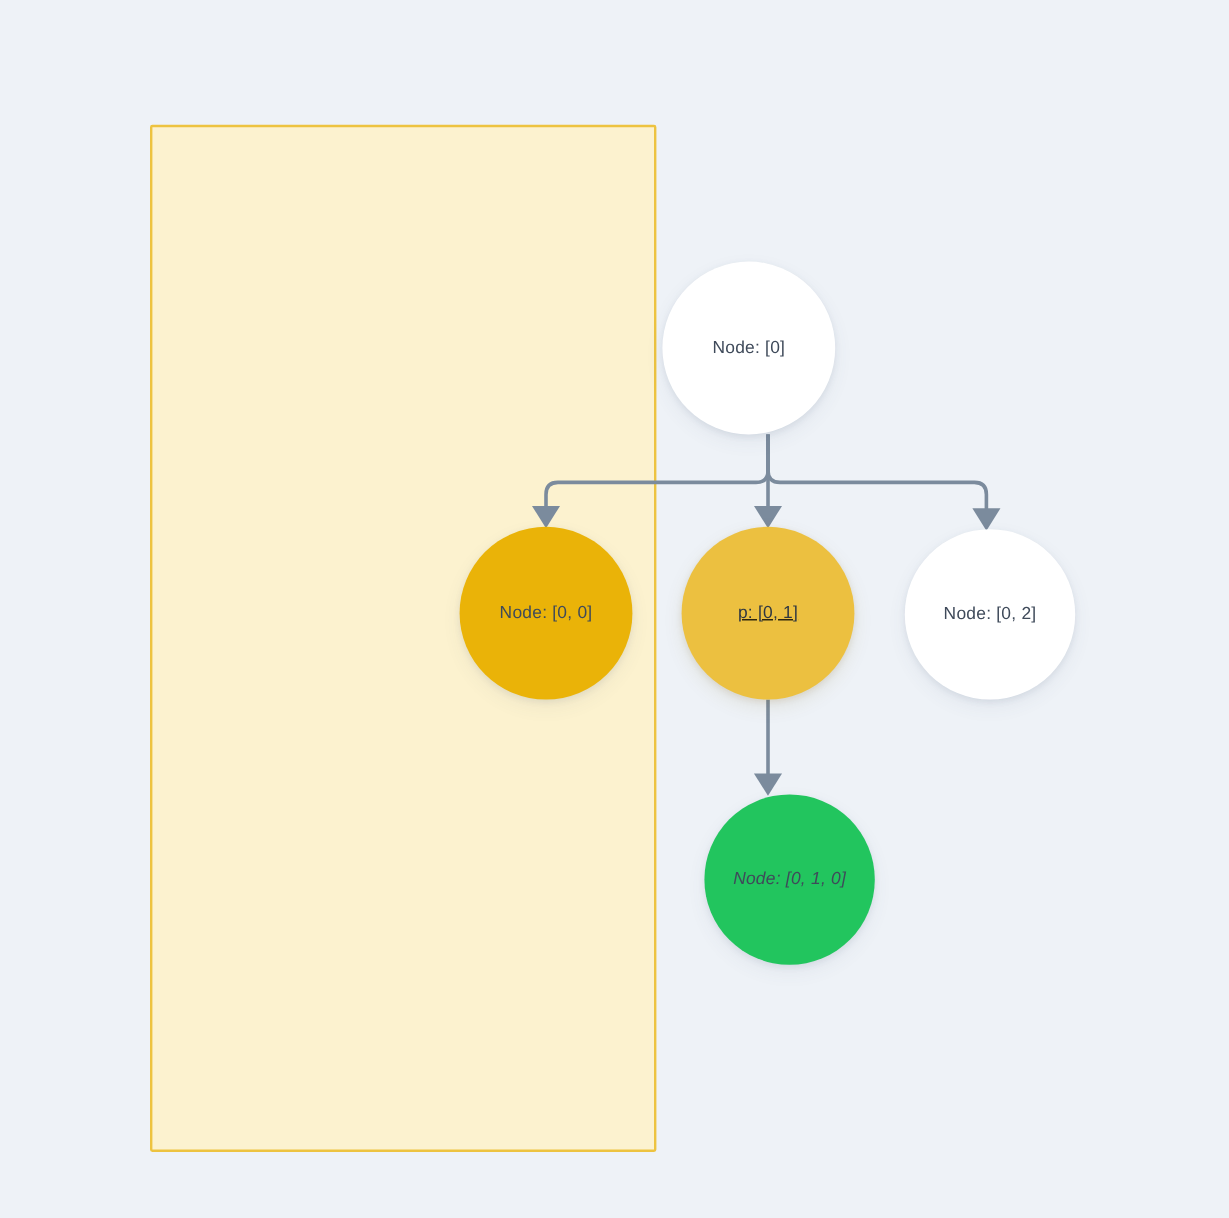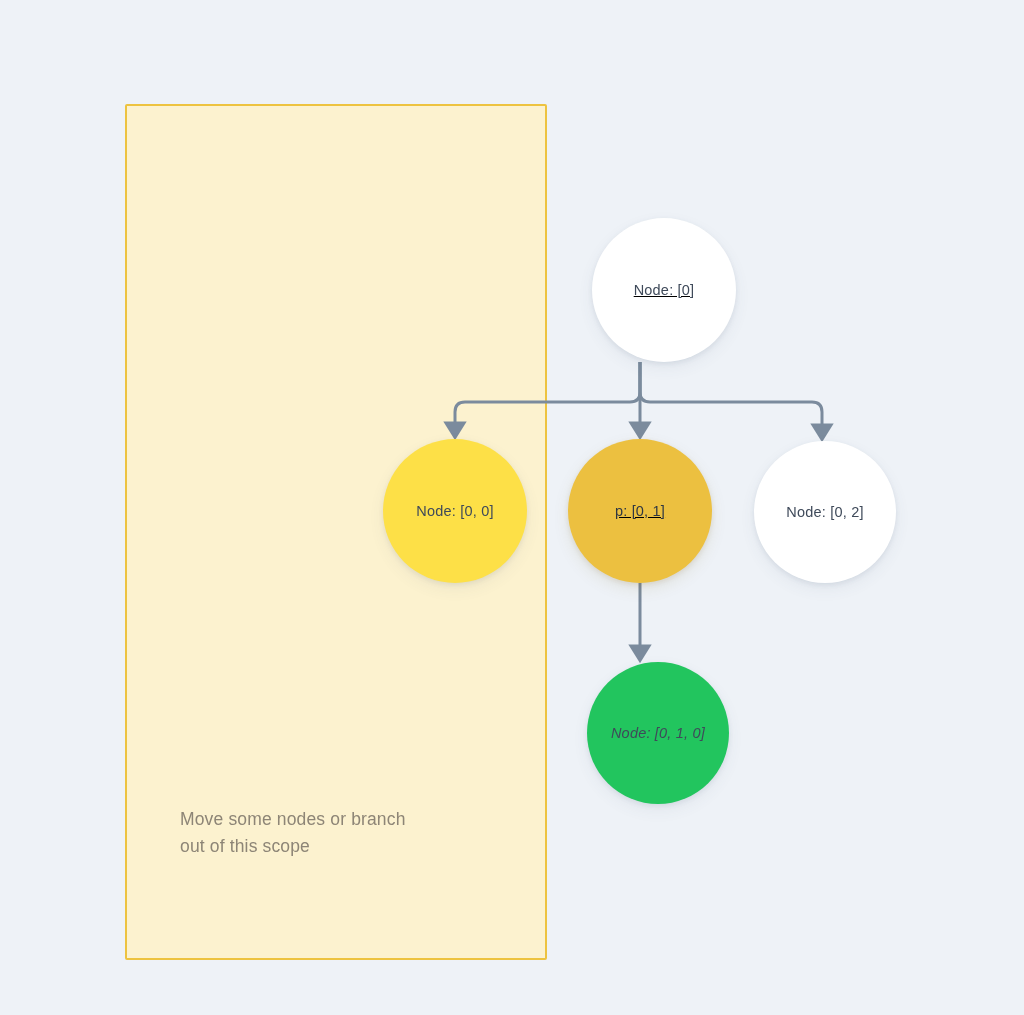--- a/index.html
+++ b/index.html
@@ -85,42 +85,40 @@
   .node.highlight .node-label {
     color: #2f3742;
   }
 </style>
 </head>
 <body style="background: rgb(238, 242, 247);">
 
 <div id="canvas" style="width: 1024px; height: 1015px; background: rgb(238, 242, 247);">
 
   <div class="scope-box" style="left: 125px; top: 104px; width: 422px; height: 856px; background: rgb(252, 242, 207); border-color: rgb(237, 195, 64);"></div>
-  <div class="scope-label" style="left: 180px; top: 806px; color: rgb(141, 133, 118);">Move some nodes or branch
-out of this scope</div>
 
   <svg class="edge-layer" width="1024" height="1015" viewBox="0 0 1024 1015" xmlns="http://www.w3.org/2000/svg">
     <defs>
       <marker id="arrowhead" markerWidth="10" markerHeight="9" refX="3.2" refY="4.5" orient="auto" markerUnits="strokeWidth">
         <path d="M0.4,0.6 L6.6,4.5 L0.4,8.4 Z" fill="#7b8b9d"></path>
       </marker>
     </defs>
     <g id="edge-paths" fill="none" stroke="#7b8b9d" stroke-width="3" stroke-linecap="butt" stroke-linejoin="round">
         <path d="M 640 362 L 640 392 Q 640 402 630 402 L 465 402 Q 455 402 455 412 L 455 430" marker-end="url(#arrowhead)" fill="none"></path>
         <path d="M 640 362 L 640 430" marker-end="url(#arrowhead)" fill="none"></path>
         <path d="M 640 362 L 640 392 Q 640 402 650 402 L 812 402 Q 822 402 822 412 L 822 432" marker-end="url(#arrowhead)" fill="none"></path>
         <path d="M 640 583 L 640 653" marker-end="url(#arrowhead)" fill="none"></path>
       </g>
   </svg>
 
   <div id="node-layer">
-      <div class="node plain" style="left: 592px; top: 218px; width: 144px; height: 144px; background: rgb(255, 255, 255); text-decoration: underline;">
+      <div class="node plain" style="left: 552px; top: 218px; width: 144px; height: 144px; background: rgb(255, 255, 255);">
         <span class="node-label" style="color: rgb(63, 74, 90);">Node: [0]</span>
       </div>
-      <div class="node plain" style="left: 383px; top: 439px; width: 144px; height: 144px; background: #fde047;">
+      <div class="node plain" style="left: 383px; top: 439px; width: 144px; height: 144px; background: #eab308;">
         <span class="node-label" style="color: rgb(63, 74, 90);">Node: [0, 0]</span>
       </div>
       <div class="node highlight" style="left: 568px; top: 439px; width: 144px; height: 144px; background: rgb(236, 192, 64);">
         <span class="node-label" style="color: rgb(47, 55, 66);">p: [0, 1]</span>
       </div>
       <div class="node plain" style="left: 754px; top: 441px; width: 142px; height: 142px; background: rgb(255, 255, 255);">
         <span class="node-label" style="color: rgb(63, 74, 90);">Node: [0, 2]</span>
       </div>
       <div class="node plain" style="left: 587px; top: 662px; width: 142px; height: 142px; background: #22c55e; font-style: italic;">
         <span class="node-label" style="color: rgb(63, 74, 90);">Node: [0, 1, 0]</span>

